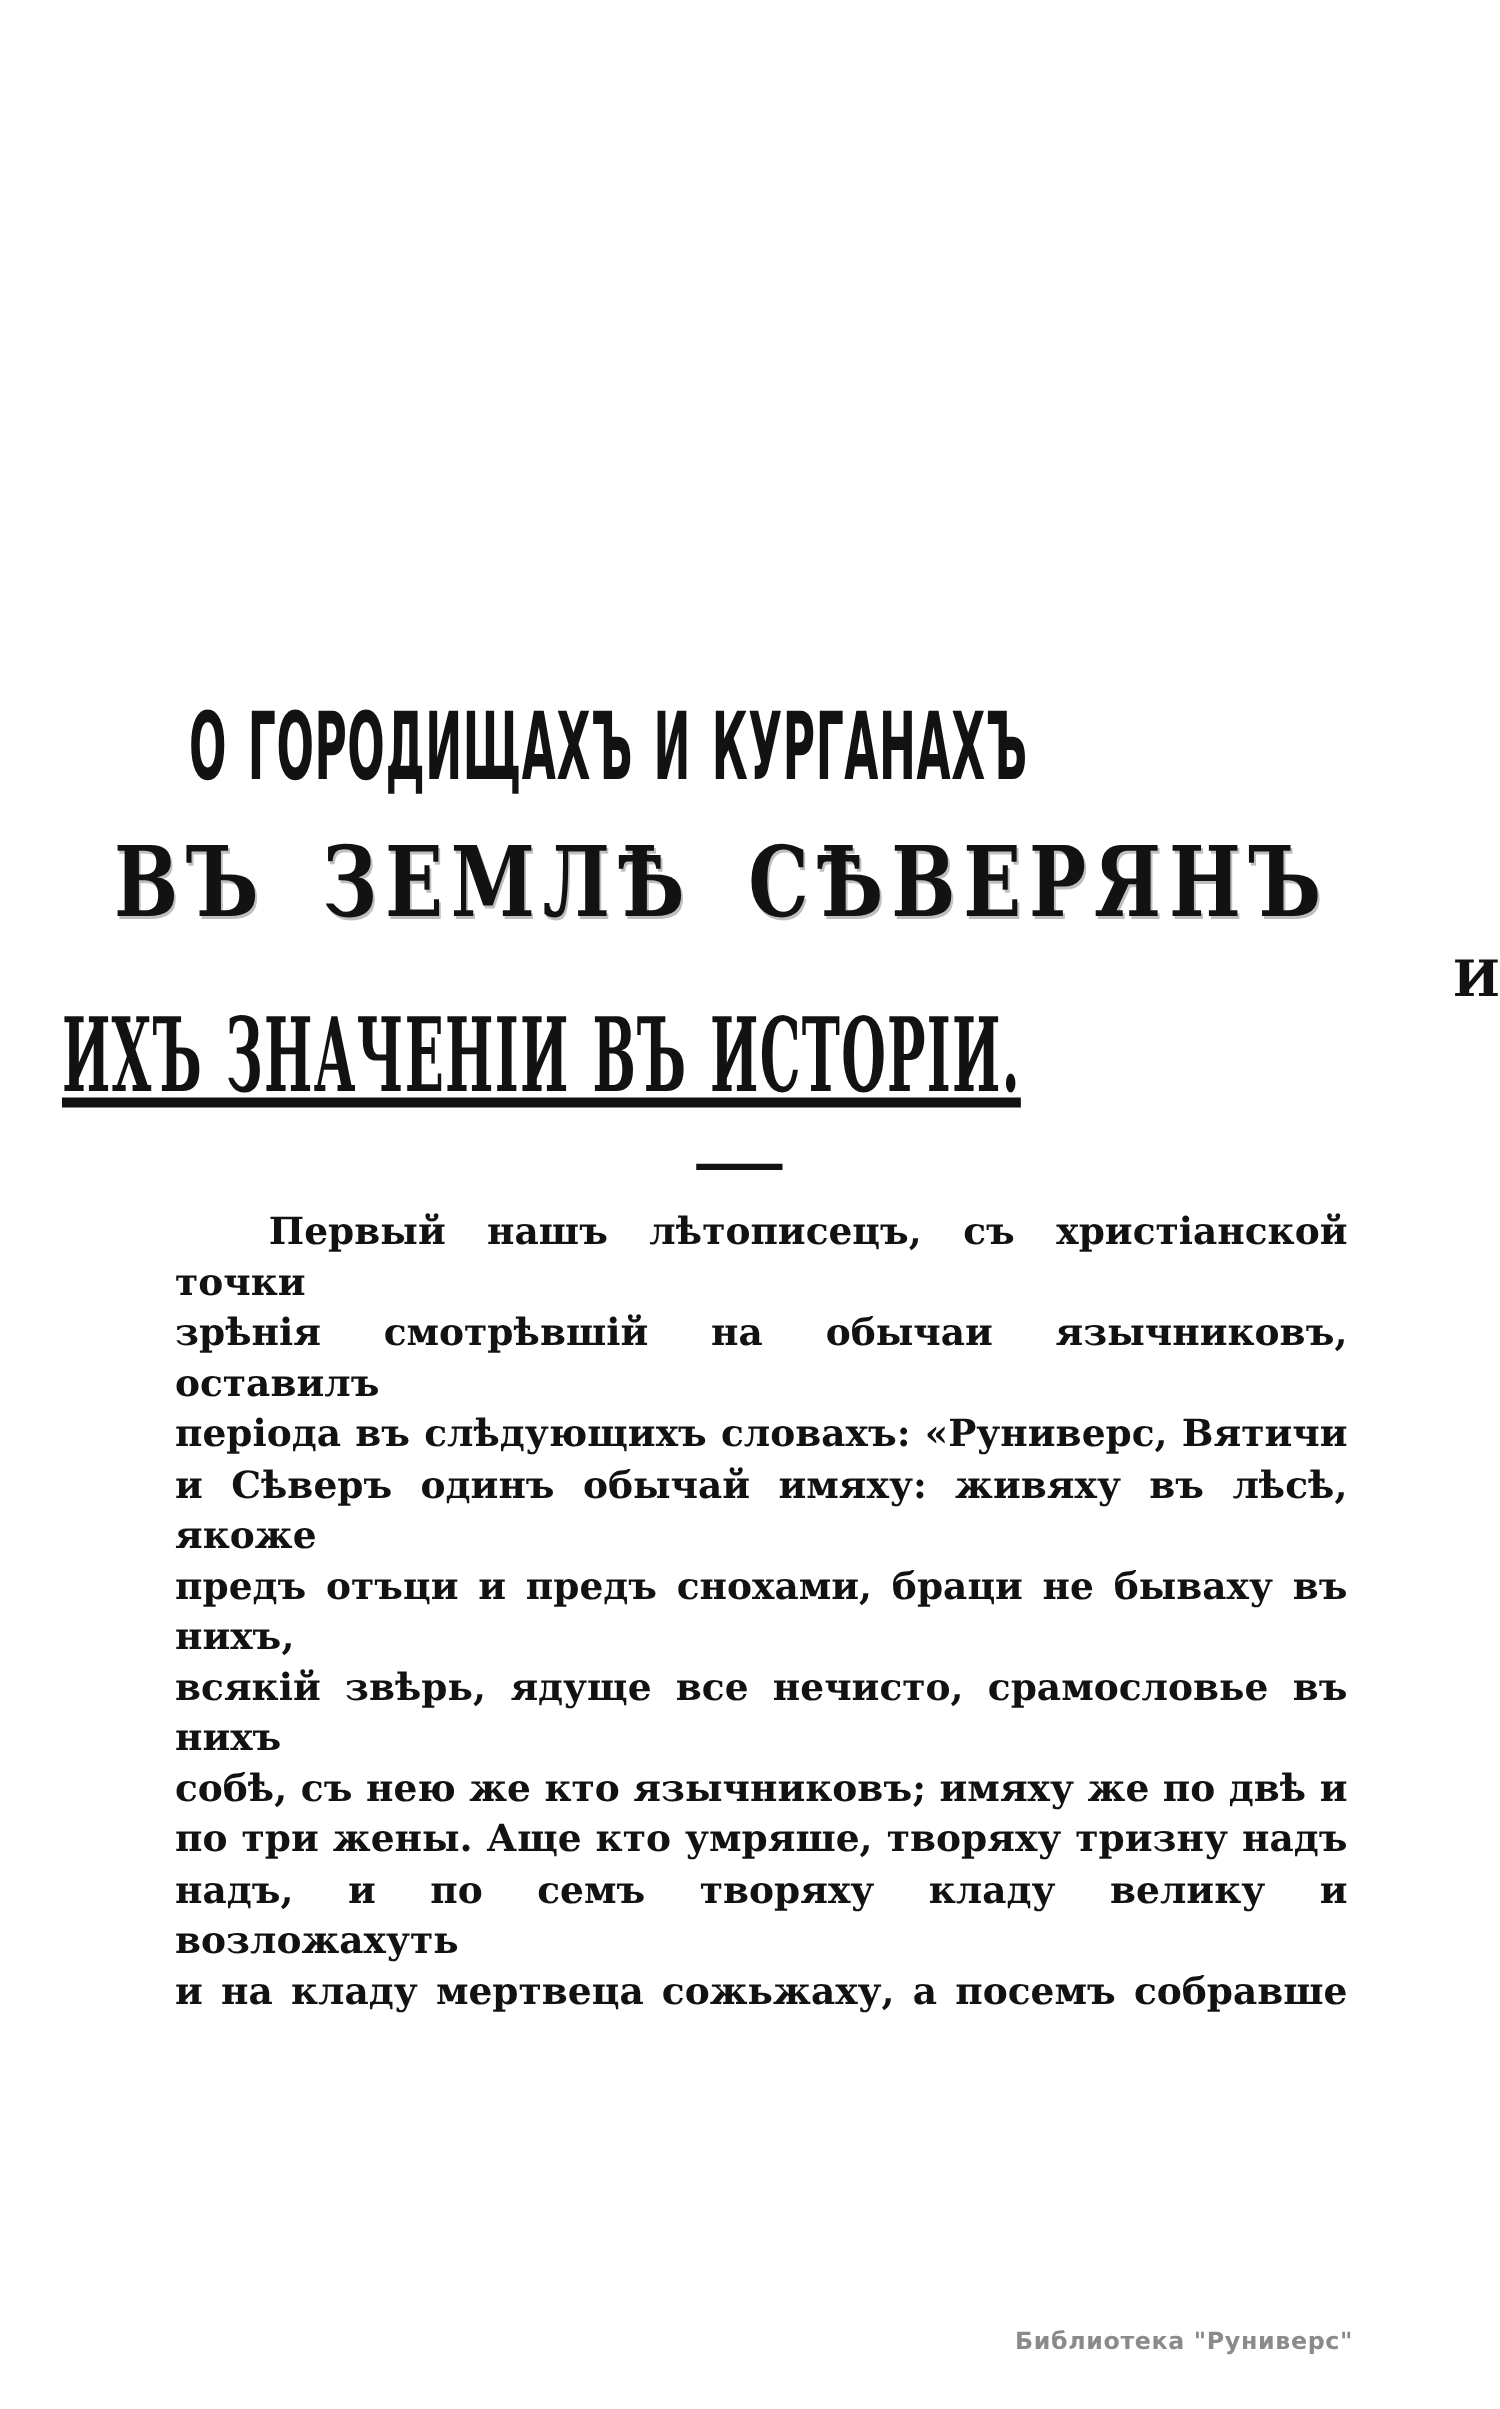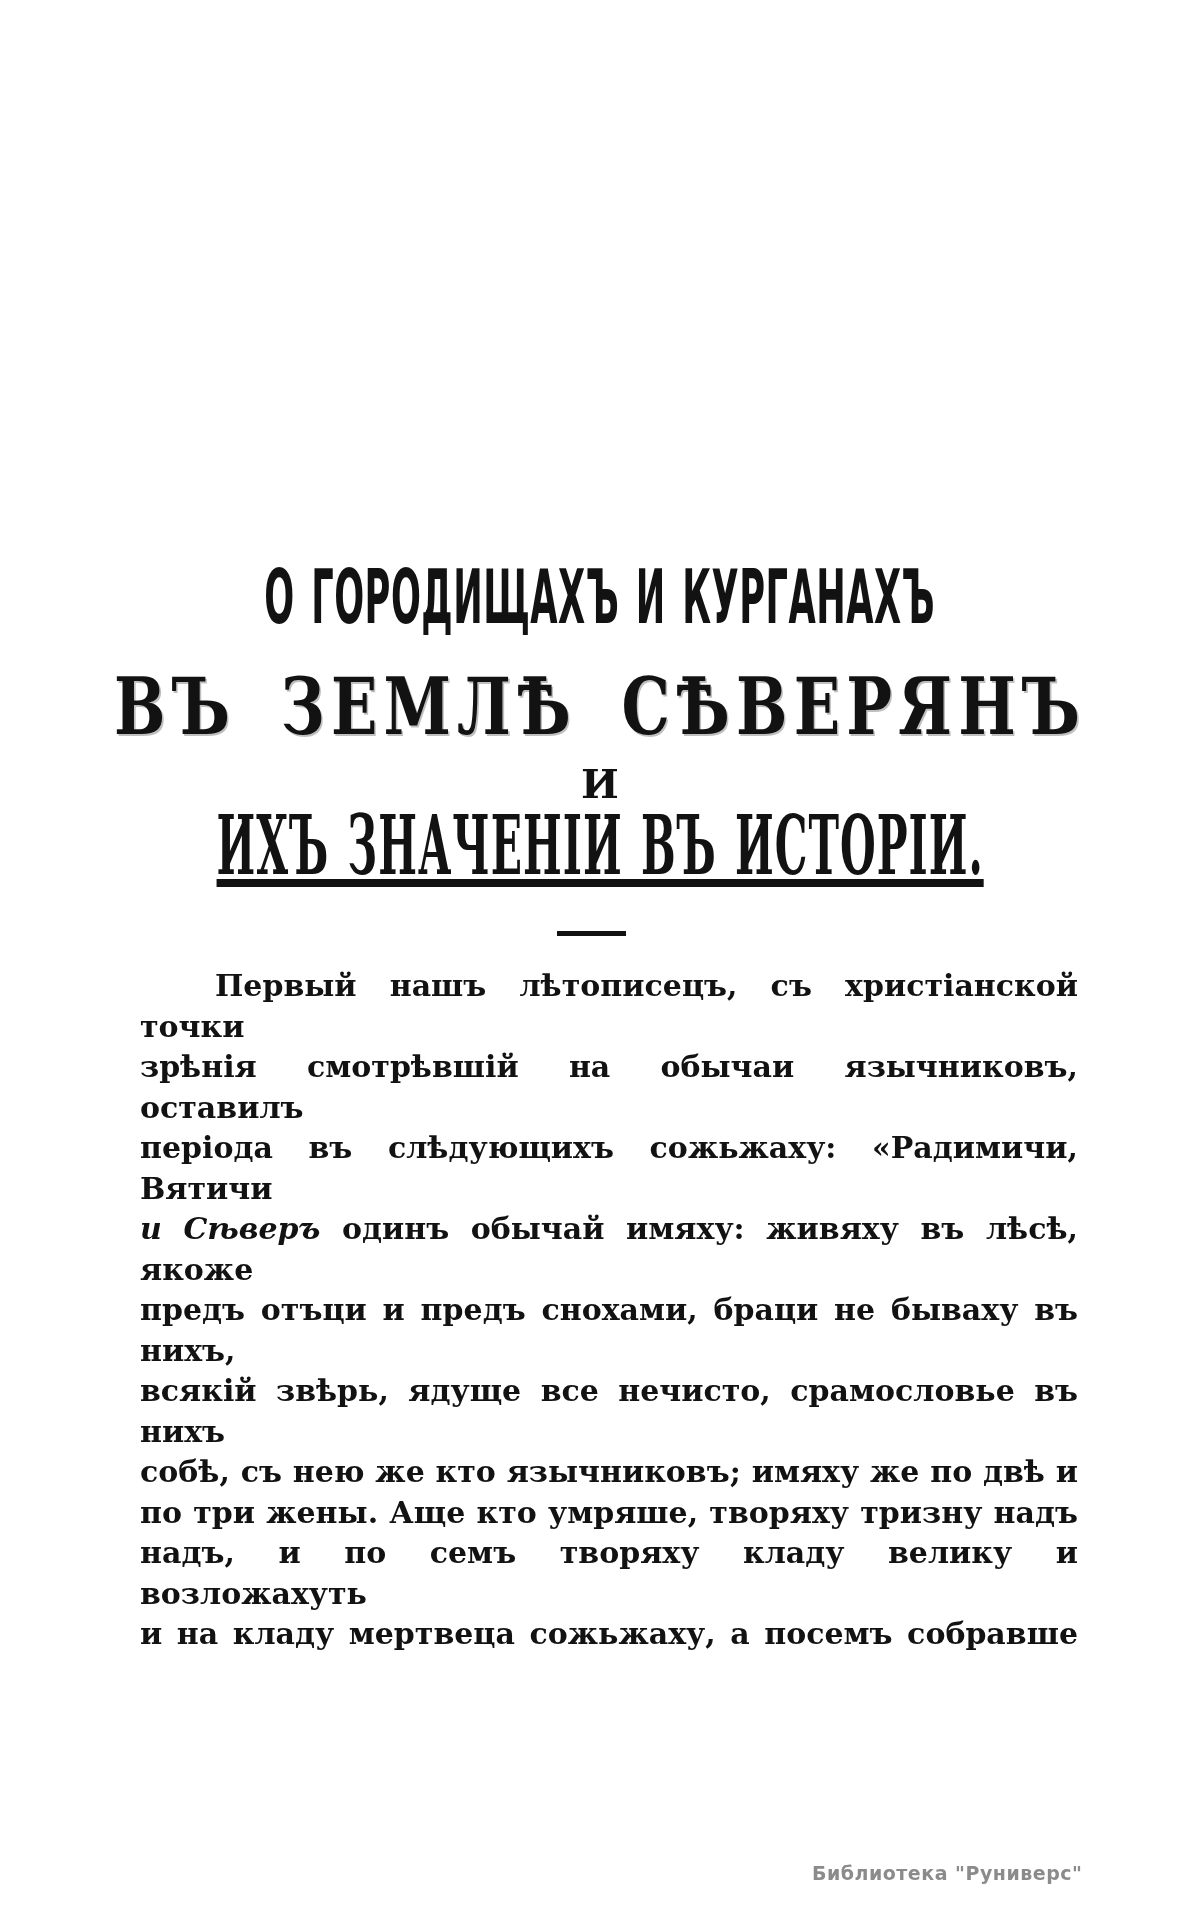--- a/index.html
+++ b/index.html
@@ -11,21 +11,21 @@
     overflow:hidden;
     font-family:"DejaVu Serif",serif;
     color:#121212;
   }
   
   .trow{
     position:absolute;
     left:0;
     width:1200px;
     display:flex;
-    justify-content:center;
+    justify-content:flex-end;
     line-height:1;
   }
   .t-inner{
     white-space:nowrap;
     transform-origin:50% 50%;
     font-weight:bold;
   }
   .title1{top:560px;}
   .title1 .t-inner{
     font-family:"DejaVu Sans",sans-serif;
@@ -66,21 +66,21 @@
     width:938px;
     font-size:30px;
     font-weight:bold;
     line-height:40.5px;
   }
   .bline{
     text-align:justify;
     text-align-last:justify;
   }
   .bline.first{text-indent:75px;}
-  .italic-lead{font-style:italic;}
+  .italic-lead{}
   .watermark{
     position:absolute;
     left:812px;
     top:1864px;
     font-family:"DejaVu Sans",sans-serif;
     font-weight:bold;
     font-size:19px;
     letter-spacing:0.5px;
     color:#8b8b8b;
     line-height:1;
@@ -105,21 +105,21 @@
 
   <div class="trow title3">
     <div class="t-inner">ИХЪ ЗНАЧЕНІИ ВЪ ИСТОРІИ.</div>
   </div>
 
   <div class="divider"></div>
 
   <div class="bodytext">
     <div class="bline first">Первый нашъ лѣтописецъ, съ христіанской точки</div>
     <div class="bline">зрѣнія смотрѣвшій на обычаи язычниковъ, оставилъ</div>
-    <div class="bline">періода въ слѣдующихъ сожьжаху: «Радимичи, Вятичи</div>
+    <div class="bline">періода въ слѣдующихъ словахъ: «Руниверс, Вятичи</div>
     <div class="bline"><span class="italic-lead">и Сѣверъ</span> <span>одинъ обычай имяху: живяху въ лѣсѣ, якоже</span></div>
     <div class="bline">предъ отъци и предъ снохами, браци не бываху въ нихъ,</div>
     <div class="bline">всякій звѣрь, ядуще все нечисто, срамословье въ нихъ</div>
     <div class="bline">собѣ, съ нею же кто язычниковъ; имяху же по двѣ и</div>
     <div class="bline">по три жены. Аще кто умряше, творяху тризну надъ</div>
     <div class="bline">надъ, и по семъ творяху кладу велику и возложахуть</div>
     <div class="bline">и на кладу мертвеца сожьжаху, а посемъ собравше</div>
 
   </div>
 

